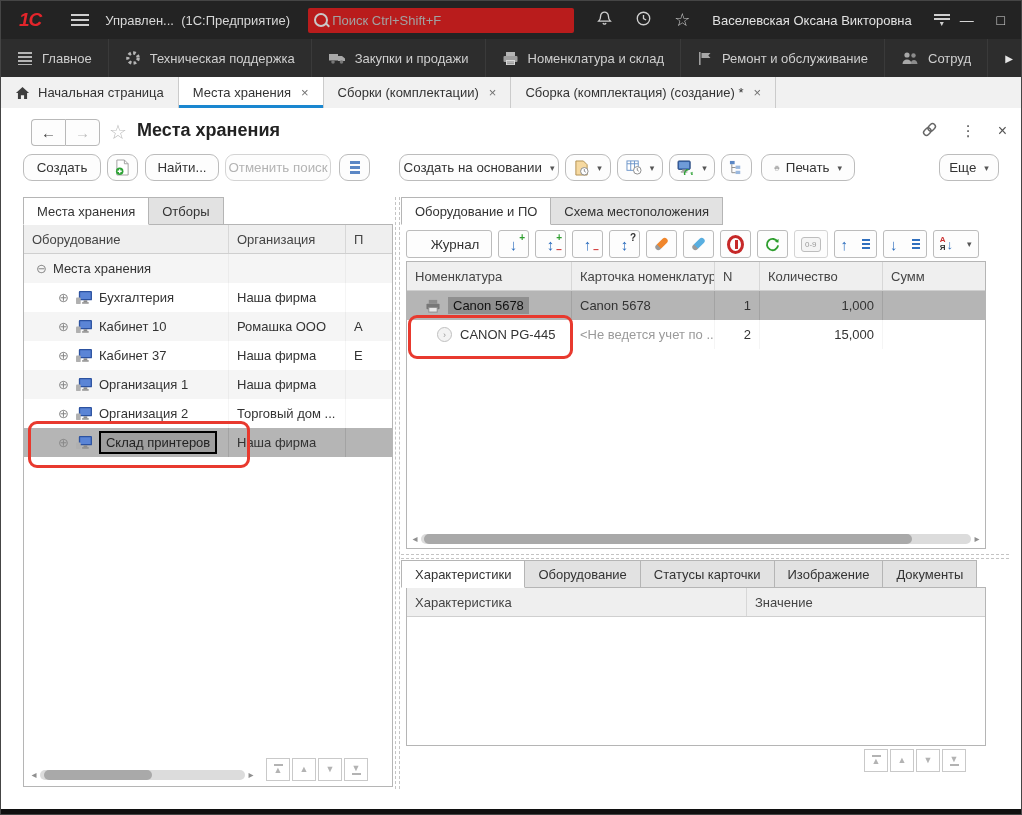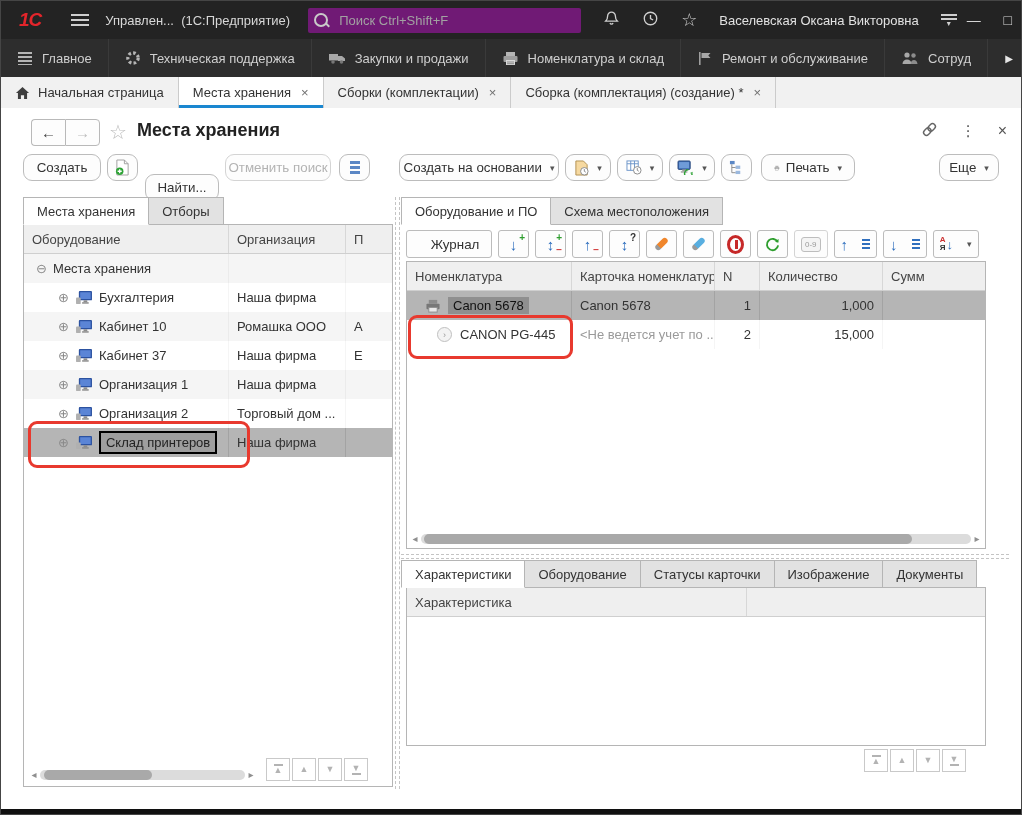--- a/index.html
+++ b/index.html
@@ -4,21 +4,21 @@
 <style>
   html,body{margin:0;padding:0;background:#e9e9e9;font-family:"Liberation Sans","DejaVu Sans",sans-serif;}
   .window{position:relative;width:1020px;height:813px;background:#fff;border:1px solid #454545;overflow:hidden;font-size:13px;color:#333;}
 
   
   .titlebar{position:absolute;left:0;top:0;width:100%;height:38px;background:#232323;display:flex;align-items:center;}
   .logo1c{font-weight:bold;font-style:italic;font-size:19px;color:#e3252b;margin:0 14px 0 18px;letter-spacing:-1px;}
   .burger{display:inline-flex;flex-direction:column;gap:3px;margin:0 16px;cursor:pointer;}
   .burger i{display:block;width:18px;height:2px;background:#cfcfcf;}
   .apptitle{color:#d8d8d8;margin-right:18px;white-space:nowrap;}
-  .searchbox{position:relative;width:286px;height:25px;background:#701a75;border-radius:2px;display:flex;align-items:center;padding-left:29px;box-sizing:border-box;}
+  .searchbox{position:relative;width:286px;height:25px;background:#b91c1c;border-radius:2px;display:flex;align-items:center;padding-left:22px;box-sizing:border-box;}
   .mag{position:absolute;left:6px;top:5px;width:10px;height:10px;border:2px solid #c9c9c9;border-radius:50%;}
   .mag::after{content:"";position:absolute;left:9px;top:9px;width:5px;height:2px;background:#c9c9c9;transform:rotate(45deg);}
   .searchbox input{background:transparent;border:none;outline:none;color:#ddd;font-size:13px;width:240px;font-family:inherit;}
   .searchbox input::placeholder{color:#a2a2a2;}
   .tb-icons{display:flex;align-items:center;gap:22px;margin-left:22px;color:#cfcfcf;}
   .tb-star{font-size:18px;color:#cfcfcf;}
   .username{color:#e2e2e2;margin-left:22px;white-space:nowrap;}
   .svc{display:inline-flex;flex-direction:column;align-items:center;gap:2px;margin-left:22px;}
   .svc i{display:block;width:16px;height:2px;background:#cfcfcf;}
   .svc b{color:#cfcfcf;font-size:8px;line-height:4px;}
@@ -265,21 +265,21 @@
         <span>Создать</span>
       </button>
     <button class="btn iconbtn" style="left:106px;">
       <svg width="15" height="17" viewBox="0 0 16 18">
           <path d="M2 1h8l4 4v12H2z" fill="#fff" stroke="#9e9e9e"></path>
           <path d="M10 1v4h4" fill="none" stroke="#9e9e9e"></path>
           <circle cx="5" cy="13" r="4" fill="#2ea336"></circle>
           <path d="M5 10.8v4.4M2.8 13h4.4" stroke="#fff" stroke-width="1.4"></path>
         </svg>
     </button>
-    <button class="btn" style="left:144px;width:74px;margin-top:20px;">
+    <button class="btn" style="left:144px;width:74px;">
         <span>Найти...</span>
       </button>
     <button class="btn disabled" style="left:224px;width:106px;">
         <span>Отменить поиск</span>
       </button>
     <button class="btn iconbtn" style="left:338px;">
       <svg width="12" height="15" viewBox="0 0 12 15">
           <g fill="#5b87c5">
             <rect x="1" y="1" width="10" height="3"></rect>
             <rect x="1" y="6" width="10" height="3"></rect>
@@ -645,20 +645,21 @@
         <span>Изображение</span>
       </div>
     <div class="ftab">
         <span>Документы</span>
       </div>
   </div>
 
   <div class="tcontainer" style="left:405px;top:586px;width:580px;height:159px;">
     <div class="thead">
       <div class="hc" style="width:340px;">Характеристика</div>
+      <div class="hc" style="flex:1;border-right:none;">Значение</div>
     </div>
   </div>
 
   <div class="navbtns" style="left:863px;top:748px;">
     <div class="navbtn">
         <span class="bar"></span>
         <span>▲</span>
       </div>
     <div class="navbtn">
         <span>▲</span>

